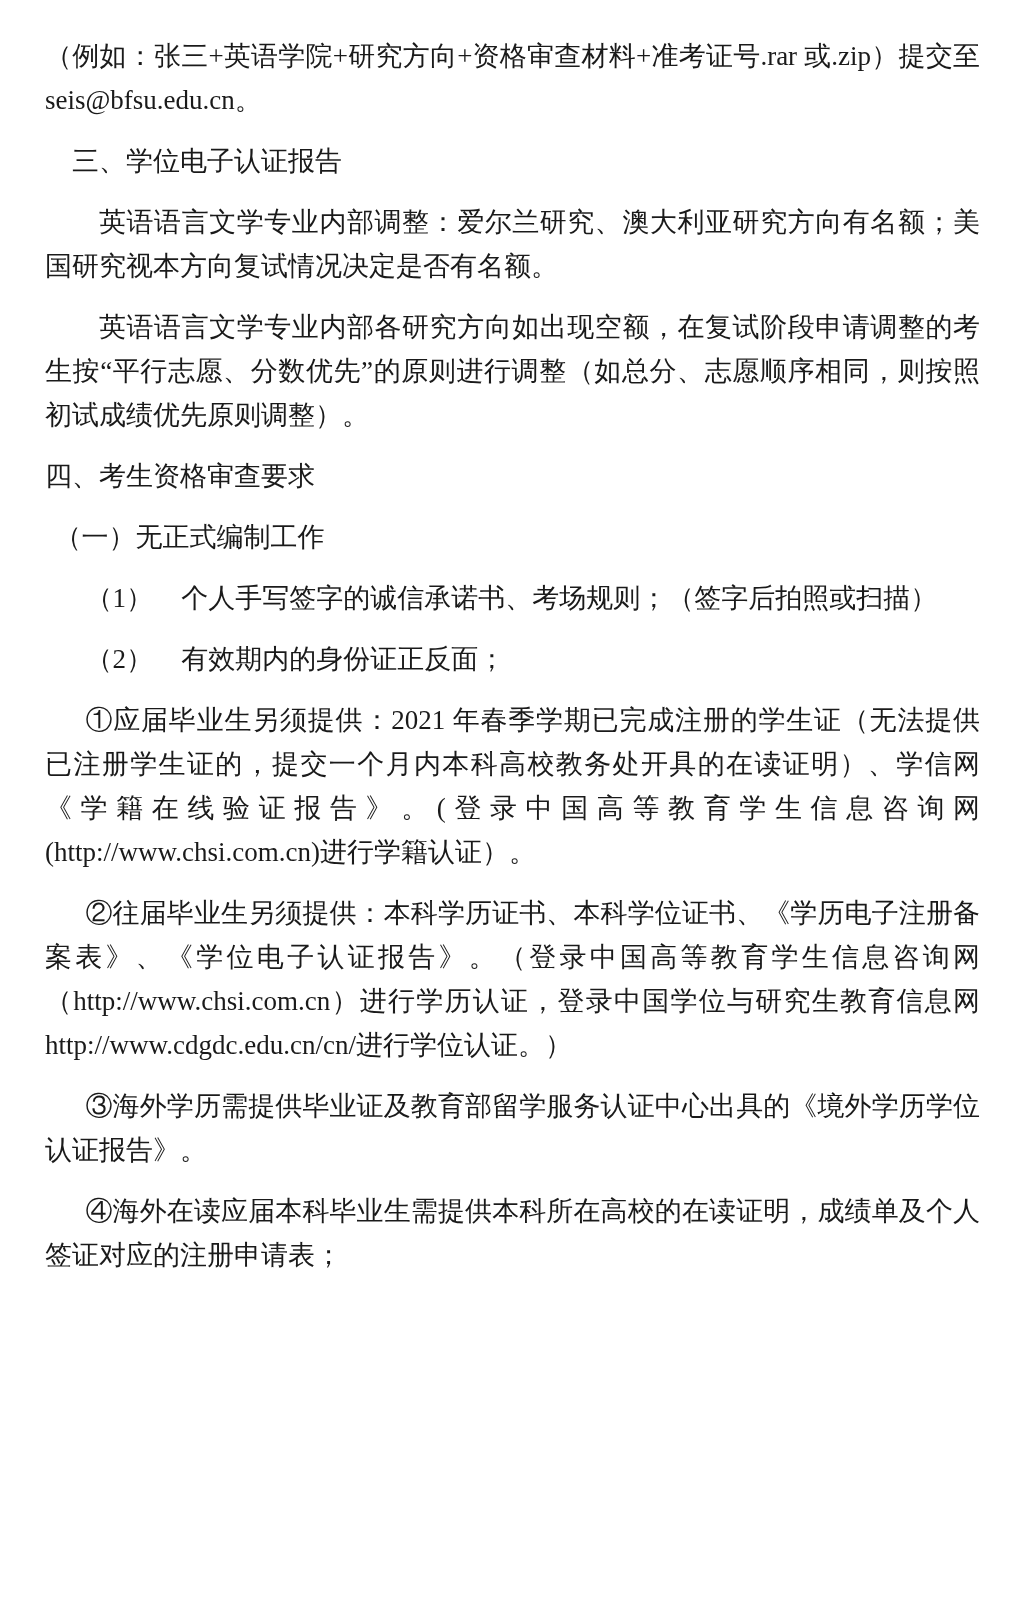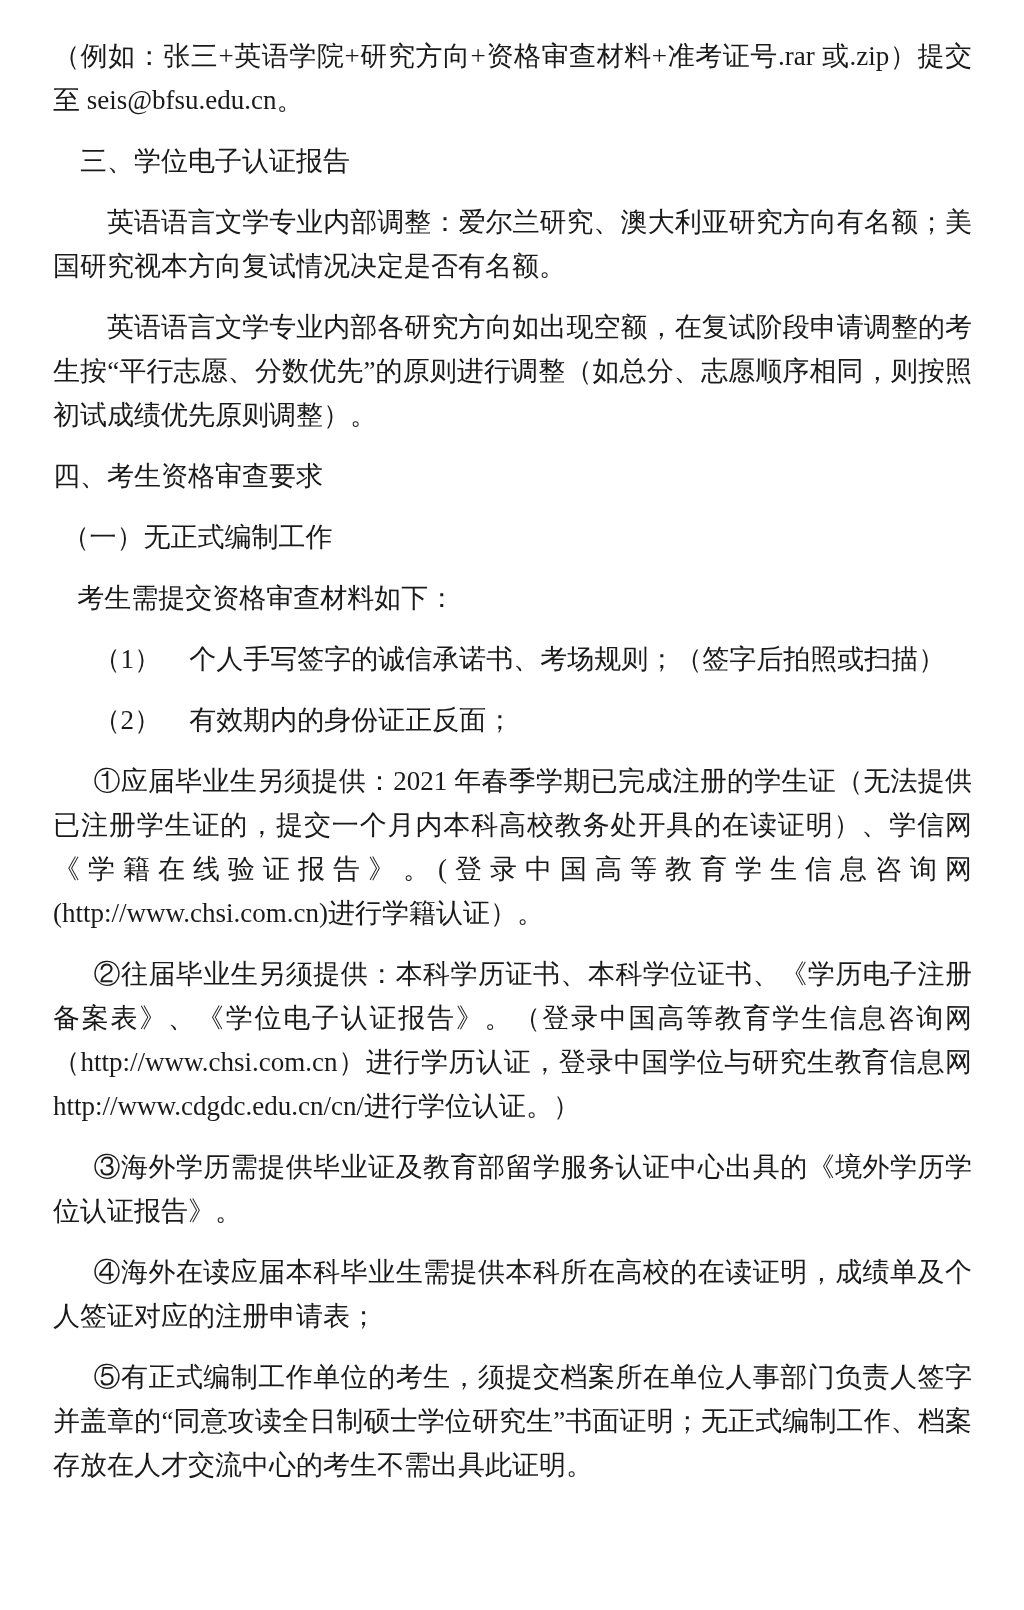--- a/index.html
+++ b/index.html
@@ -10,21 +10,21 @@
     padding: 34px 44px 0 45px;
     font-family: "Liberation Serif", "DejaVu Serif", serif;
     font-size: 27px;
     line-height: 44px;
     color: #1a1a1a;
     text-align: justify;
     overflow: hidden;
     background: #ffffff;
   }
   .block {
-    margin: 17px 8px;
+    margin: 17px 0;
     font-weight: normal;
     font-size: 27px;
     line-height: 44px;
   }
   .doc > .block:first-child { margin-top: 0; }
   .ti-0  { text-indent: 0; }
   .ti-03 { text-indent: 0.35em; }
   .ti-09 { text-indent: 0.9em; }
   .ti-1  { text-indent: 1em; }
   .ti-15 { text-indent: 1.5em; }
@@ -41,35 +41,33 @@
   <h3 class="block ti-1">三、学位电子认证报告</h3>
 
   <p class="block ti-2">英语语言文学专业内部调整：爱尔兰研究、澳大利亚研究方向有名额；美国研究视本方向复试情况决定是否有名额。</p>
 
   <p class="block ti-2">英语语言文学专业内部各研究方向如出现空额，在复试阶段申请调整的考生按“平行志愿、分数优先”的原则进行调整（如总分、志愿顺序相同，则按照初试成绩优先原则调整）。</p>
 
   <h3 class="block ti-0">四、考生资格审查要求</h3>
 
   <h4 class="block ti-03">（一）无正式编制工作</h4>
 
-  <p class="block ti-09">考生需提交资格审查材料如下：</p>
 
   <div class="block ti-15 list-item">
     <span class="item-label">（1）</span><span>个人手写签字的诚信承诺书、考场规则；（签字后拍照或扫描）</span>
   </div>
 
   <div class="block ti-15 list-item">
     <span class="item-label">（2）</span><span>有效期内的身份证正反面；</span>
   </div>
 
 
 
   <p class="block ti-15">①应届毕业生另须提供：2021 年春季学期已完成注册的学生证（无法提供已注册学生证的，提交一个月内本科高校教务处开具的在读证明）、学信网《学籍在线验证报告》。(登录中国高等教育学生信息咨询网(http://www.chsi.com.cn)进行学籍认证）。</p>
 
   <p class="block ti-15">②往届毕业生另须提供：本科学历证书、本科学位证书、《学历电子注册备案表》、《学位电子认证报告》。（登录中国高等教育学生信息咨询网（http://www.chsi.com.cn）进行学历认证，登录中国学位与研究生教育信息网http://www.cdgdc.edu.cn/cn/进行学位认证。）</p>
 
   <p class="block ti-15">③海外学历需提供毕业证及教育部留学服务认证中心出具的《境外学历学位认证报告》。</p>
 
   <p class="block ti-15">④海外在读应届本科毕业生需提供本科所在高校的在读证明，成绩单及个人签证对应的注册申请表；</p>
 
-  <p class="block ti-15">⑤有正式编制工作单位的考生，须提交档案所在单位人事部门负责人签字并盖章的“同意攻读全日制硕士学位研究生”书面证明；无正式编制工作、档案存放在人才交流中心的考生不需出具此证明。</p>
 
 </div>
 
 </body></html>

